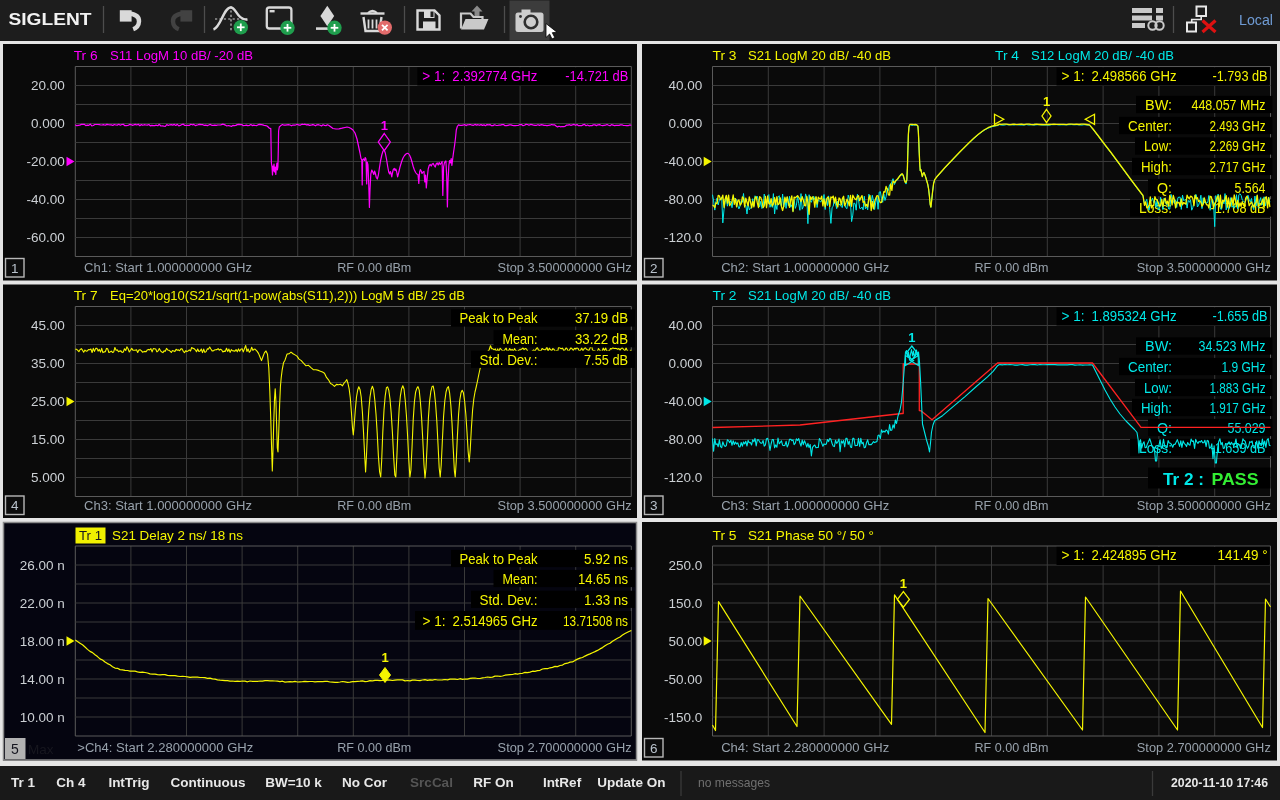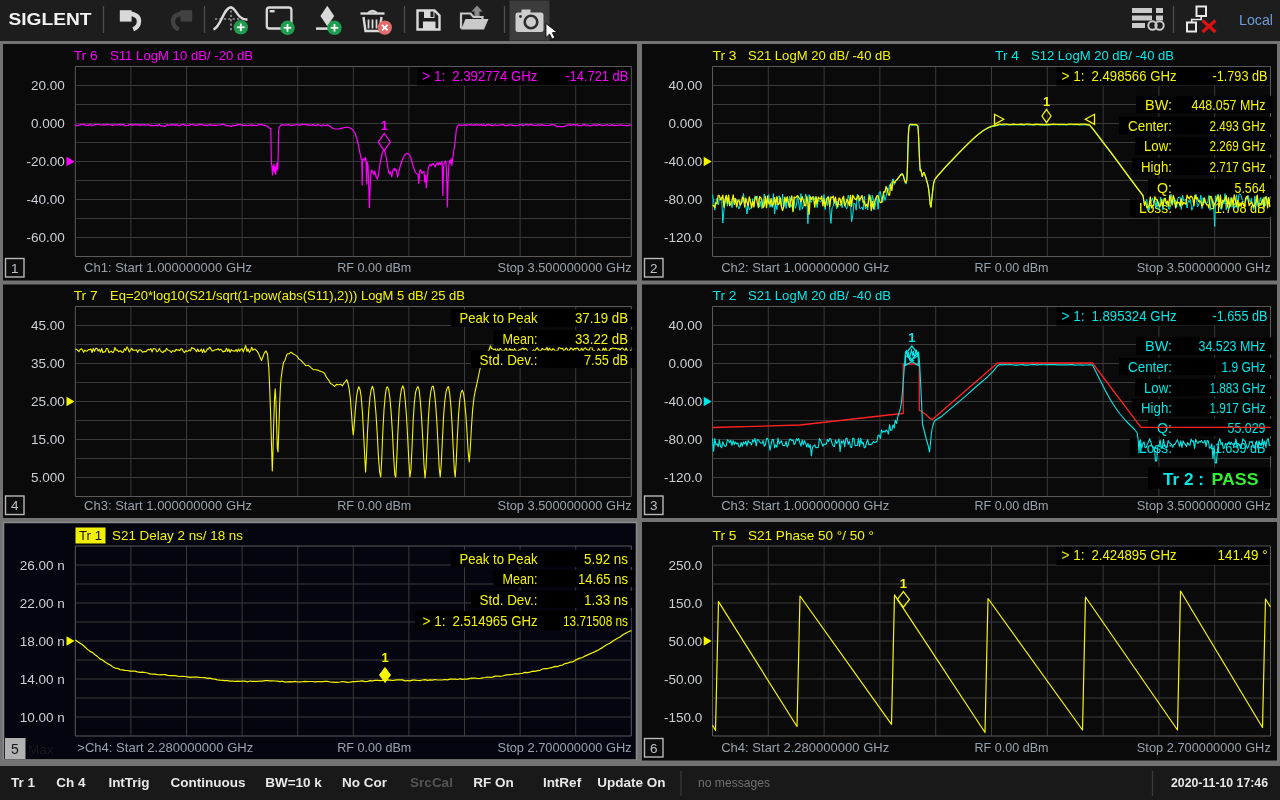--- a/index.html
+++ b/index.html
@@ -1,15 +1,15 @@
 <!DOCTYPE html>
 <html><head><meta charset="utf-8"><style>
 html,body{margin:0;padding:0;background:#000;}
 *{font-family:"Liberation Sans",sans-serif;}
-#page{position:relative;width:1280px;height:800px;background:#737373;overflow:hidden;}
+#page{position:relative;width:1280px;height:800px;background:#e5e5e5;overflow:hidden;}
 </style></head><body>
 <div id="page">
 <svg width="1280" height="800" viewBox="0 0 1280 800" style="position:absolute;left:0;top:0">
 <rect x="0.0" y="0.0" width="1280.0" height="41.0" fill="#1d1d1d"></rect>
 <text x="8.5" y="25.0" fill="#f2f2f2" font-size="16.5" text-anchor="start" font-weight="bold" textLength="83" lengthAdjust="spacingAndGlyphs">SIGLENT</text>
 <line x1="103.5" y1="6.0" x2="103.5" y2="33.0" stroke="#4d4d4d" stroke-width="1.3"></line>
 <line x1="204.5" y1="6.0" x2="204.5" y2="33.0" stroke="#4d4d4d" stroke-width="1.3"></line>
 <line x1="404.5" y1="6.0" x2="404.5" y2="33.0" stroke="#4d4d4d" stroke-width="1.3"></line>
 <line x1="504.5" y1="6.0" x2="504.5" y2="33.0" stroke="#4d4d4d" stroke-width="1.3"></line>
 <line x1="1173.5" y1="6.0" x2="1173.5" y2="33.0" stroke="#4d4d4d" stroke-width="1.3"></line>

